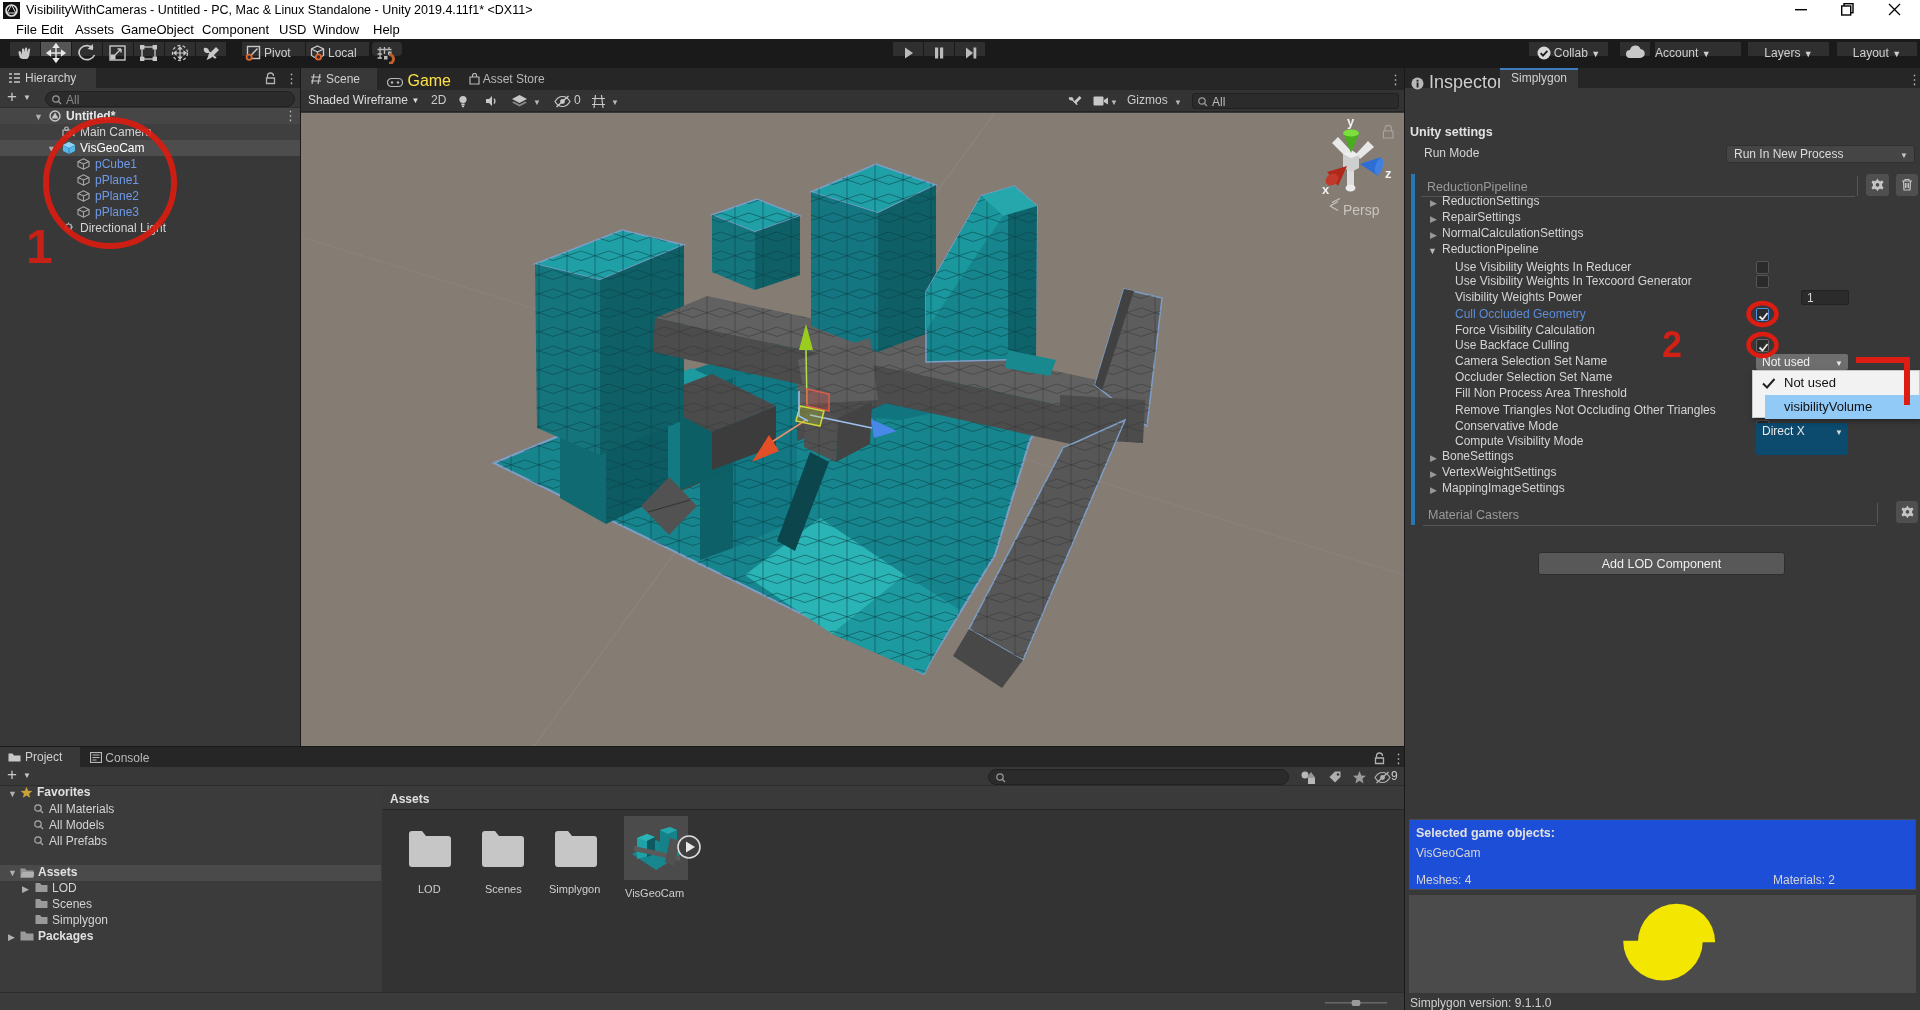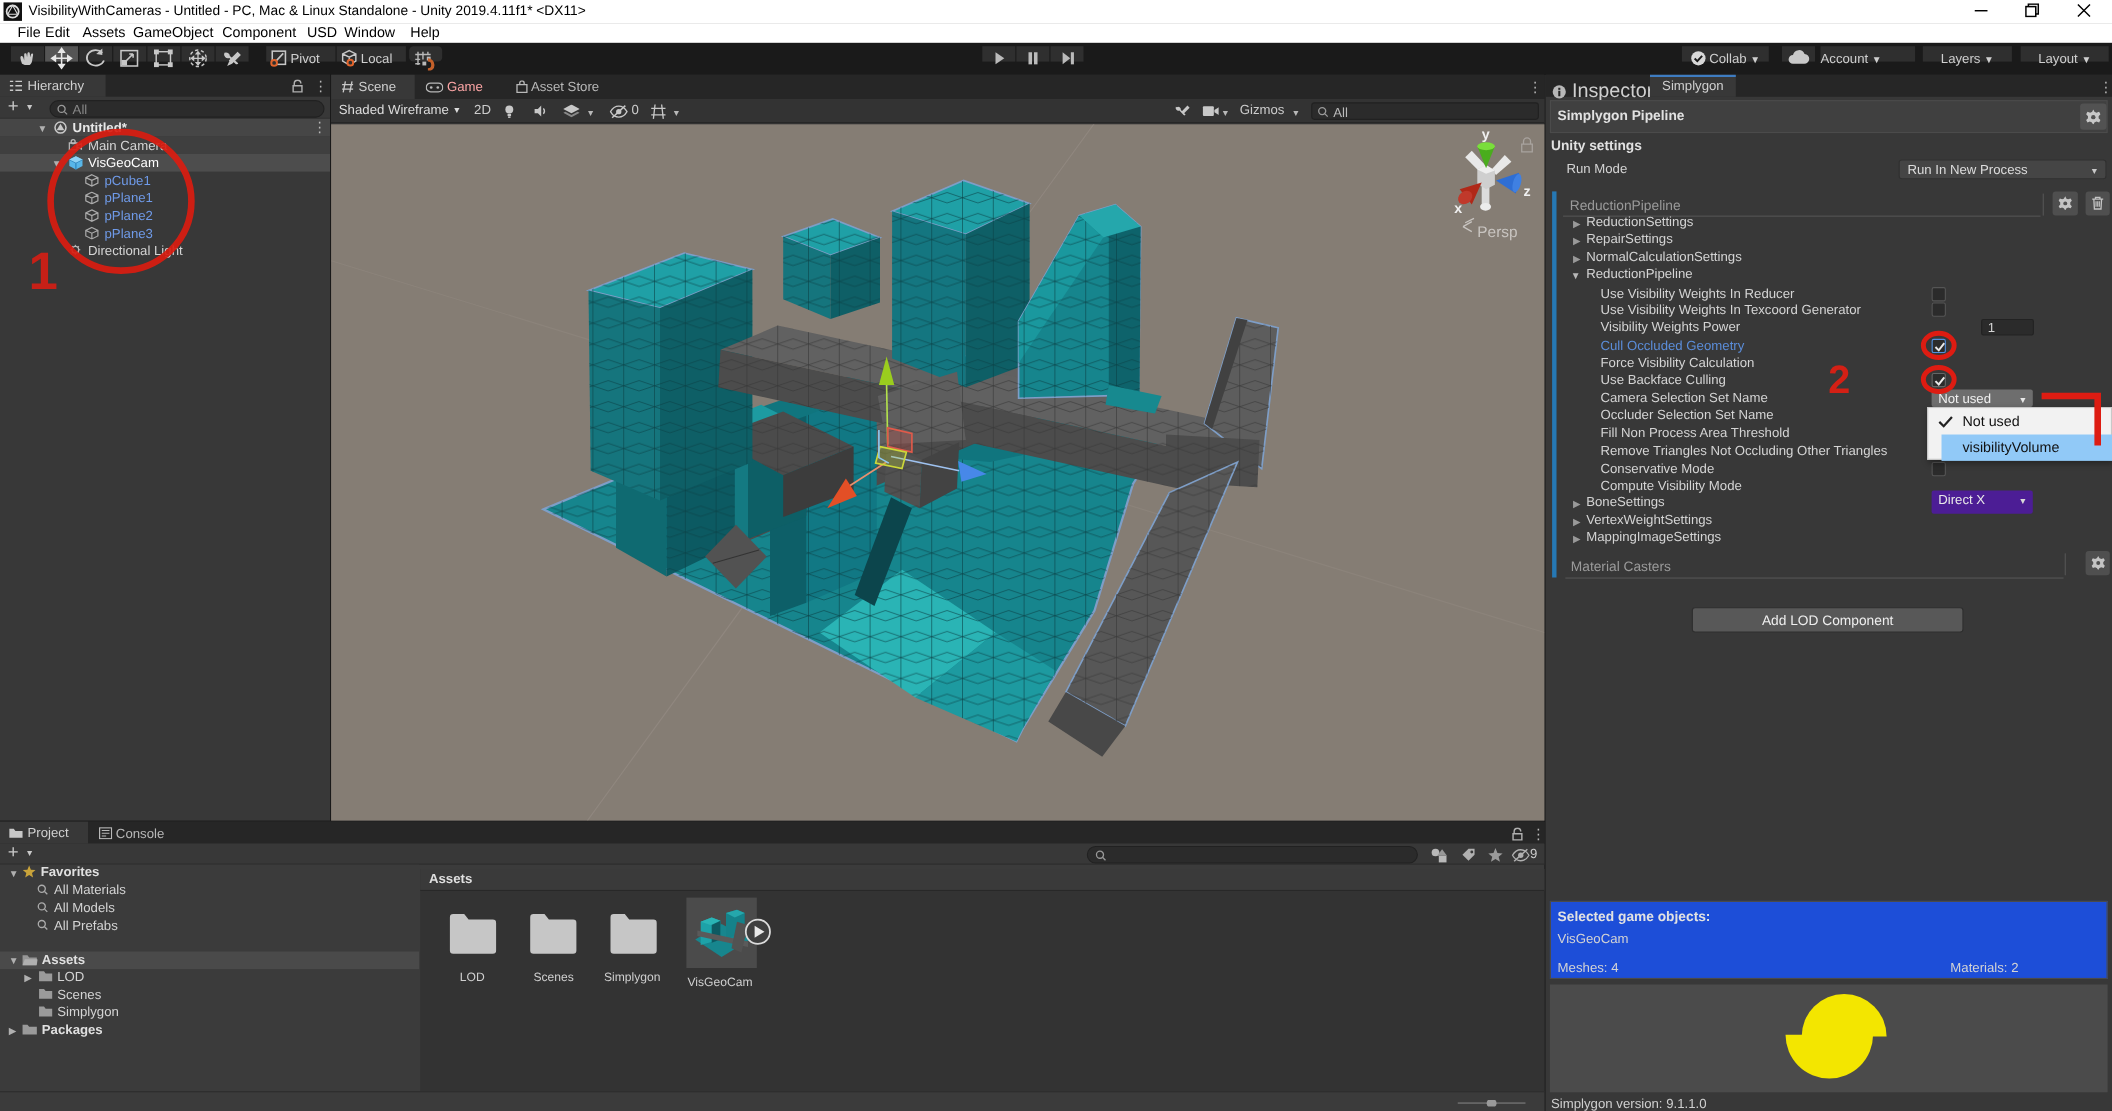--- a/index.html
+++ b/index.html
@@ -246,21 +246,21 @@
 </div>
 
 <div class="panel" id="scenepanel" style="left:301px;top:68px;width:1103px;height:678px">
   <div class="tabrow"></div>
   <div class="tab" style="left:0;width:76px;text-align:left;padding-left:9px">
     <svg class="ticon" width="12" height="12">
           <g stroke="#c8c8c8" stroke-width="1.2">
             <path d="M4 1 L2 11 M10 1 L8 11 M1 4 L11 4 M1 8 L11 8"></path>
           </g>
         </svg>Scene</div>
-  <div class="abs" style="left:86px;top:4px;color:#fca5a5;font-size:12px">
+  <div class="abs" style="left:86px;top:4px;color:#fde047;font-size:16px">
     <svg class="ticon" width="16" height="11" style="vertical-align:-2px">
           <rect x="0.5" y="1.5" width="15" height="8" rx="4" fill="none" stroke="#b8b8b8" stroke-width="1.2"></rect>
           <circle cx="5" cy="5.5" r="1.2" fill="#b8b8b8"></circle>
           <circle cx="11" cy="5.5" r="1.2" fill="#b8b8b8"></circle>
         </svg> Game</div>
   <div class="abs" style="left:168px;top:4px;color:#b8b8b8;font-size:12px">
     <svg class="ticon" width="11" height="12" style="vertical-align:-2px">
           <path d="M1 4 h9 v7 h-9 Z M3.5 4 v-1.5 a2 2 0 0 1 4 0 V4" fill="none" stroke="#b8b8b8" stroke-width="1.2"></path>
         </svg> Asset Store</div>
   <div class="abs dots" style="left:1088px;top:4px">⋮</div>
@@ -573,29 +573,20 @@
   <div class="tabrow" style="height:20px"></div>
   <div class="abs" style="left:6px;top:4px;color:#cfcfcf;font-size:18px">
     <svg class="ticon" width="13" height="13" style="vertical-align:-2px">
           <circle cx="6.5" cy="6.5" r="6" fill="#b8b8b8"></circle>
           <rect x="5.6" y="5.5" width="1.9" height="5" fill="#262626"></rect>
           <rect x="5.6" y="2.8" width="1.9" height="1.9" fill="#262626"></rect>
         </svg> Inspector</div>
   <div class="tab" style="left:95px;width:78px;border-top:2px solid #3e7cc1;height:20px;line-height:17px">Simplygon</div>
   <div class="abs dots" style="left:503px;top:4px">⋮</div>
 
-  <div class="abs" style="left:4px;top:23px;width:507px;height:30px;background:#404040;border:1px solid #4b4b4b">
-    <span class="txt bold" style="left:6px;top:6px;color:#e2e2e2;font-size:12.5px">Simplygon Pipeline</span>
-    <div class="abs" style="left:481px;top:2px;width:24px;height:24px;background:#525252;border-radius:3px">
-      <svg style="margin:5px" width="14" height="14">
-            <path d="M7 0.5 L8.2 2.8 a4.5 4.5 0 0 1 1.6 0.7 L12.3 2.6 L13.5 4.8 L11.8 6.6 a4.5 4.5 0 0 1 0 1.8 L13.5 10.2 L12.3 12.4 L9.8 11.5 a4.5 4.5 0 0 1-1.6 0.7 L7 14.5 L5.5 12.2 a4.5 4.5 0 0 1-1.6-0.7 L1.7 12.4 L0.5 10.2 L2.2 8.4 a4.5 4.5 0 0 1 0-1.8 L0.5 4.8 L1.7 2.6 L4.2 3.5 a4.5 4.5 0 0 1 1.6-0.7 Z" fill="#c8c8c8"></path>
-            <circle cx="7" cy="7.5" r="2" fill="#525252"></circle>
-          </svg>
-    </div>
-  </div>
   <span class="txt bold" style="left:5px;top:57px;color:#e2e2e2;font-size:12.5px">Unity settings</span>
   <span class="txt" style="left:19px;top:78px">Run Mode</span>
   <div class="abs" style="left:321px;top:77px;width:189px;height:18px;background:#454545;border:1px solid #303030;border-radius:3px">
     <span class="txt" style="left:7px;top:1px;color:#dcdcdc">Run In New Process</span>
     <span class="abs" style="right:6px;top:5px;color:#c8c8c8;font-size:8px">▼</span>
   </div>
   <div class="abs" style="left:6px;top:106px;width:4px;height:351px;background:#2678b4"></div>
 
   <span class="txt" style="left:22px;top:112px;color:#9a9a9a;font-size:12.5px">ReductionPipeline</span>
   <div class="abs" style="left:16px;top:128px;width:434px;height:1px;background:#555"></div>
@@ -640,21 +631,21 @@
   <div class="abs" style="left:351px;top:286px;width:92px;height:16px;background:#6e6e6e;border-radius:2px">
         <span class="txt" style="left:6px;top:1px;color:#f0f0f0">Not used</span>
         <span class="abs" style="right:5px;top:5px;color:#e8e8e8;font-size:8px">▼</span>
       </div>
   <span class="txt" style="left:50px;top:302px;color:#d4d4d4">Occluder Selection Set Name</span>
   <span class="txt" style="left:50px;top:318px;color:#d4d4d4">Fill Non Process Area Threshold</span>
   <span class="txt" style="left:50px;top:335px;color:#d4d4d4">Remove Triangles Not Occluding Other Triangles</span>
   <span class="txt" style="left:50px;top:351px;color:#d4d4d4">Conservative Mode</span>
   <div class="abs" style="left:351px;top:352px;width:13px;height:13px;background:#2b2b2b;border:1px solid #555;border-radius:2px"></div>
   <span class="txt" style="left:50px;top:366px;color:#d4d4d4">Compute Visibility Mode</span>
-  <div class="abs" style="left:351px;top:378px;width:92px;height:21px;background:#4c1d95;border-radius:2px">
+  <div class="abs" style="left:351px;top:355px;width:92px;height:32px;background:#0c4a6e;border-radius:2px">
         <span class="txt" style="left:6px;top:1px;color:#e8e8e8">Direct X</span>
         <span class="abs" style="right:5px;top:5px;color:#d8d8d8;font-size:8px">▼</span>
       </div>
   <span class="abs" style="left:25px;top:385px;color:#999;font-size:9px">▶</span>
   <span class="txt" style="left:37px;top:381px">BoneSettings</span>
   <span class="abs" style="left:25px;top:401px;color:#999;font-size:9px">▶</span>
   <span class="txt" style="left:37px;top:397px">VertexWeightSettings</span>
   <span class="abs" style="left:25px;top:417px;color:#999;font-size:9px">▶</span>
   <span class="txt" style="left:37px;top:413px">MappingImageSettings</span>
 

